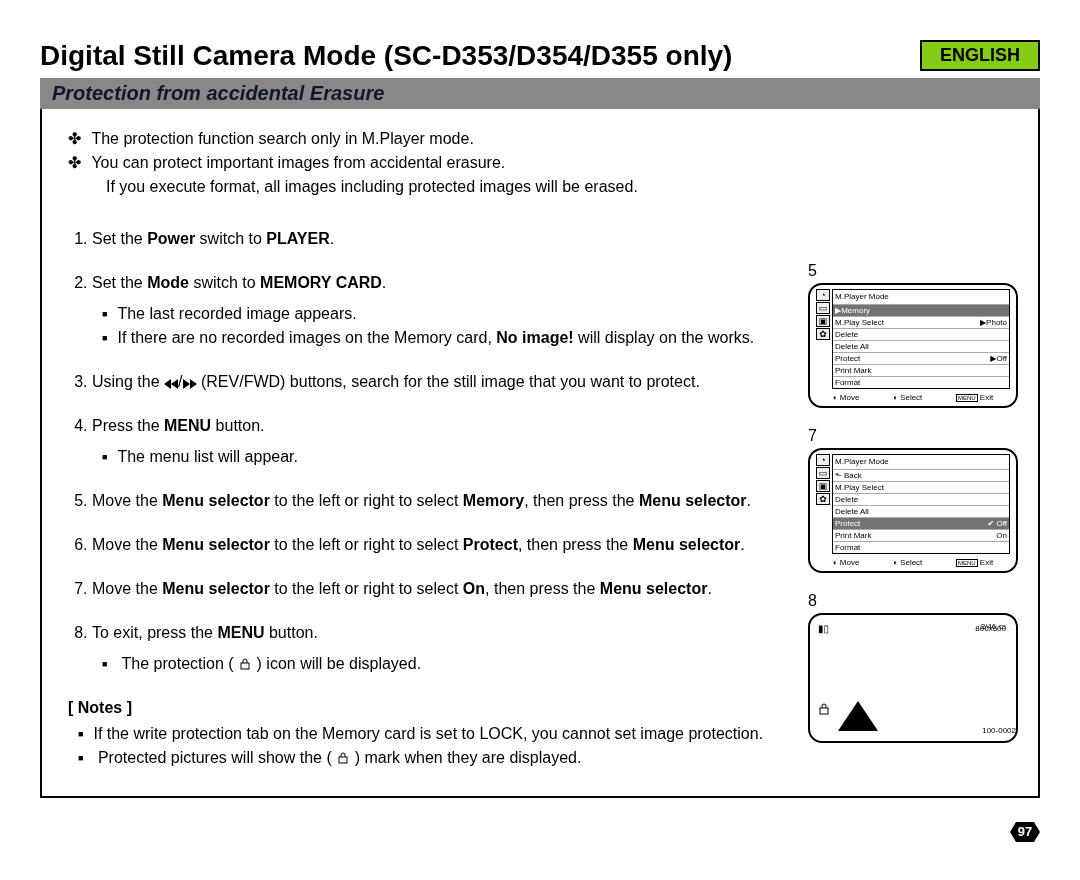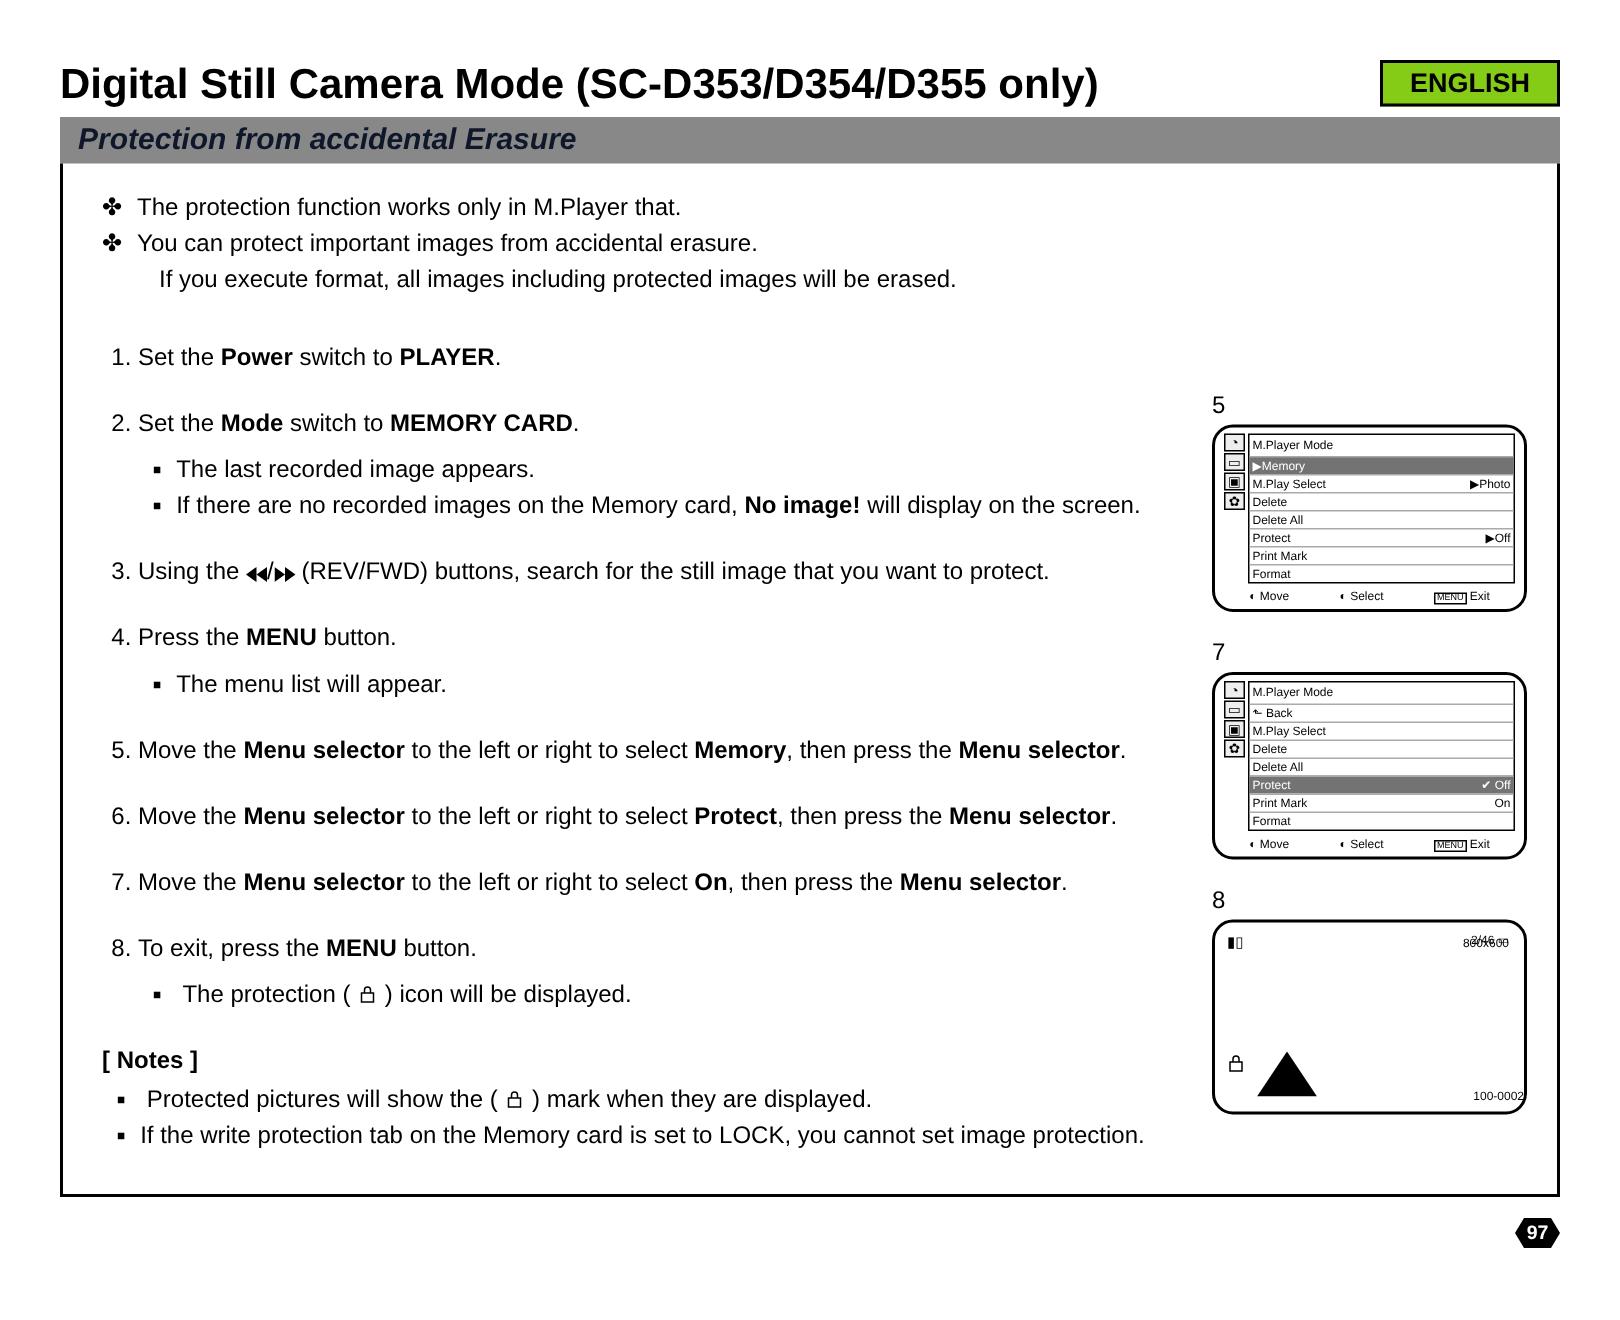--- a/index.html
+++ b/index.html
@@ -74,21 +74,21 @@
   .left-icons div { border:1px solid #000; margin-bottom:1px; background:#eee; height:10px; display:flex; align-items:center; justify-content:center;}
   .clear { clear:both; }
   .fig8 { height:130px; position:relative; }
   .fig8 .batt { position:absolute; top:6px; left:8px; font-size:10px; }
   .fig8 .counter { position:absolute; top:6px; right:10px; }
   .fig8 .res { position:absolute; top:8px; right:10px; }
   .fig8 .arrow { position:absolute; top:86px; left:28px; font-size:16px; }
   .fig8 .lock { position:absolute; top:88px; left:8px; font-size:10px; }
   .fig8 .fileno { position:absolute; bottom:4px; right:0; }
   .page-num {
-    margin-top: 14px;
+    margin-top: 24px;
     text-align: right;
   }
   .page-num span {
     display:inline-block;
     background:#000;
     color:#fff;
     font-weight:bold;
     font-size:13px;
     width:30px; height:20px;
     line-height:20px;
@@ -101,35 +101,35 @@
 </head>
 <body>
 
 <div class="page">
   <div class="lang-box">ENGLISH</div>
   <div class="title">Digital Still Camera Mode (SC-D353/D354/D355 only)</div>
   <div class="subtitle-bar">Protection from accidental Erasure</div>
 
   <div class="content">
     <ul class="intro-list">
-      <li>The protection function works only in M.Player that.</li>
+      <li>The protection function search only in M.Player mode.</li>
       <li><span>You can protect important images from accidental erasure.</span><br>
         <span class="intro-sub">If you execute format, all images including protected images will be erased.</span>
       </li>
     </ul>
 
     <ol class="steps">
       <li>
         <span>Set the </span><b>Power</b><span> switch to </span><b>PLAYER</b><span>.</span>
       </li>
       <li>
         <span>Set the </span><b>Mode</b><span> switch to </span><b>MEMORY CARD</b><span>.</span>
         <ul class="sub">
           <li>The last recorded image appears.</li>
-          <li><span>If there are no recorded images on the Memory card, </span><b>No image!</b><span> will display on the screen.</span></li>
+          <li><span>If there are no recorded images on the Memory card, </span><b>No image!</b><span> will display on the works.</span></li>
         </ul>
       </li>
       <li>
         <span>Using the </span>
         <span class="rewfwd">
           <svg width="14" height="10">
               <polygon points="7,0 0,5 7,10" fill="#000"></polygon>
               <polygon points="14,0 7,5 14,10" fill="#000"></polygon>
             </svg>/<svg width="14" height="10">
               <polygon points="0,0 7,5 0,10" fill="#000"></polygon>
@@ -165,31 +165,31 @@
                 </svg>
           </span>
           <span>) icon will be displayed.</span>
         </li>
           </ul>
       </li>
     </ol>
 
     <div class="notes-head">[ Notes ]</div>
     <ul class="notes">
+      <li>If the write protection tab on the Memory card is set to LOCK, you cannot set image protection.</li>
       <li>
         <span>Protected pictures will show the (</span>
         <span class="lock-inline">
           <svg width="14" height="14">
               <rect x="3" y="6" width="8" height="6" fill="none" stroke="#000"></rect>
               <path d="M5 6 V4 a2 2 0 0 1 4 0 V6" fill="none" stroke="#000"></path>
             </svg>
         </span>
         <span>) mark when they are displayed.</span>
       </li>
-      <li>If the write protection tab on the Memory card is set to LOCK, you cannot set image protection.</li>
     </ul>
 
     <div class="figs">
 
       <div class="fig-wrap">
         <div class="num">5</div>
         <div class="fig">
           <div class="left-icons">
             <div>◔</div>
             <div>▭</div>

